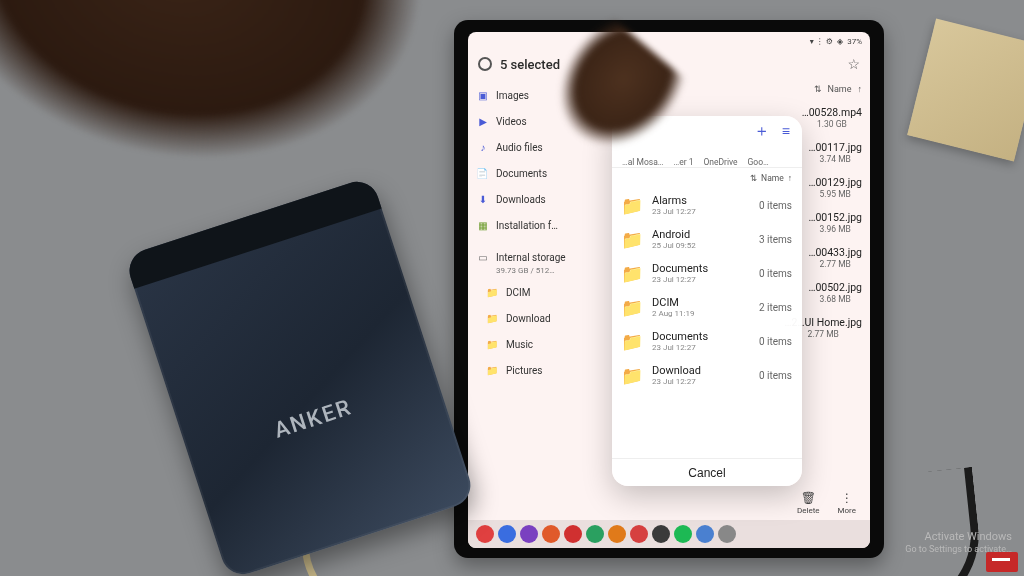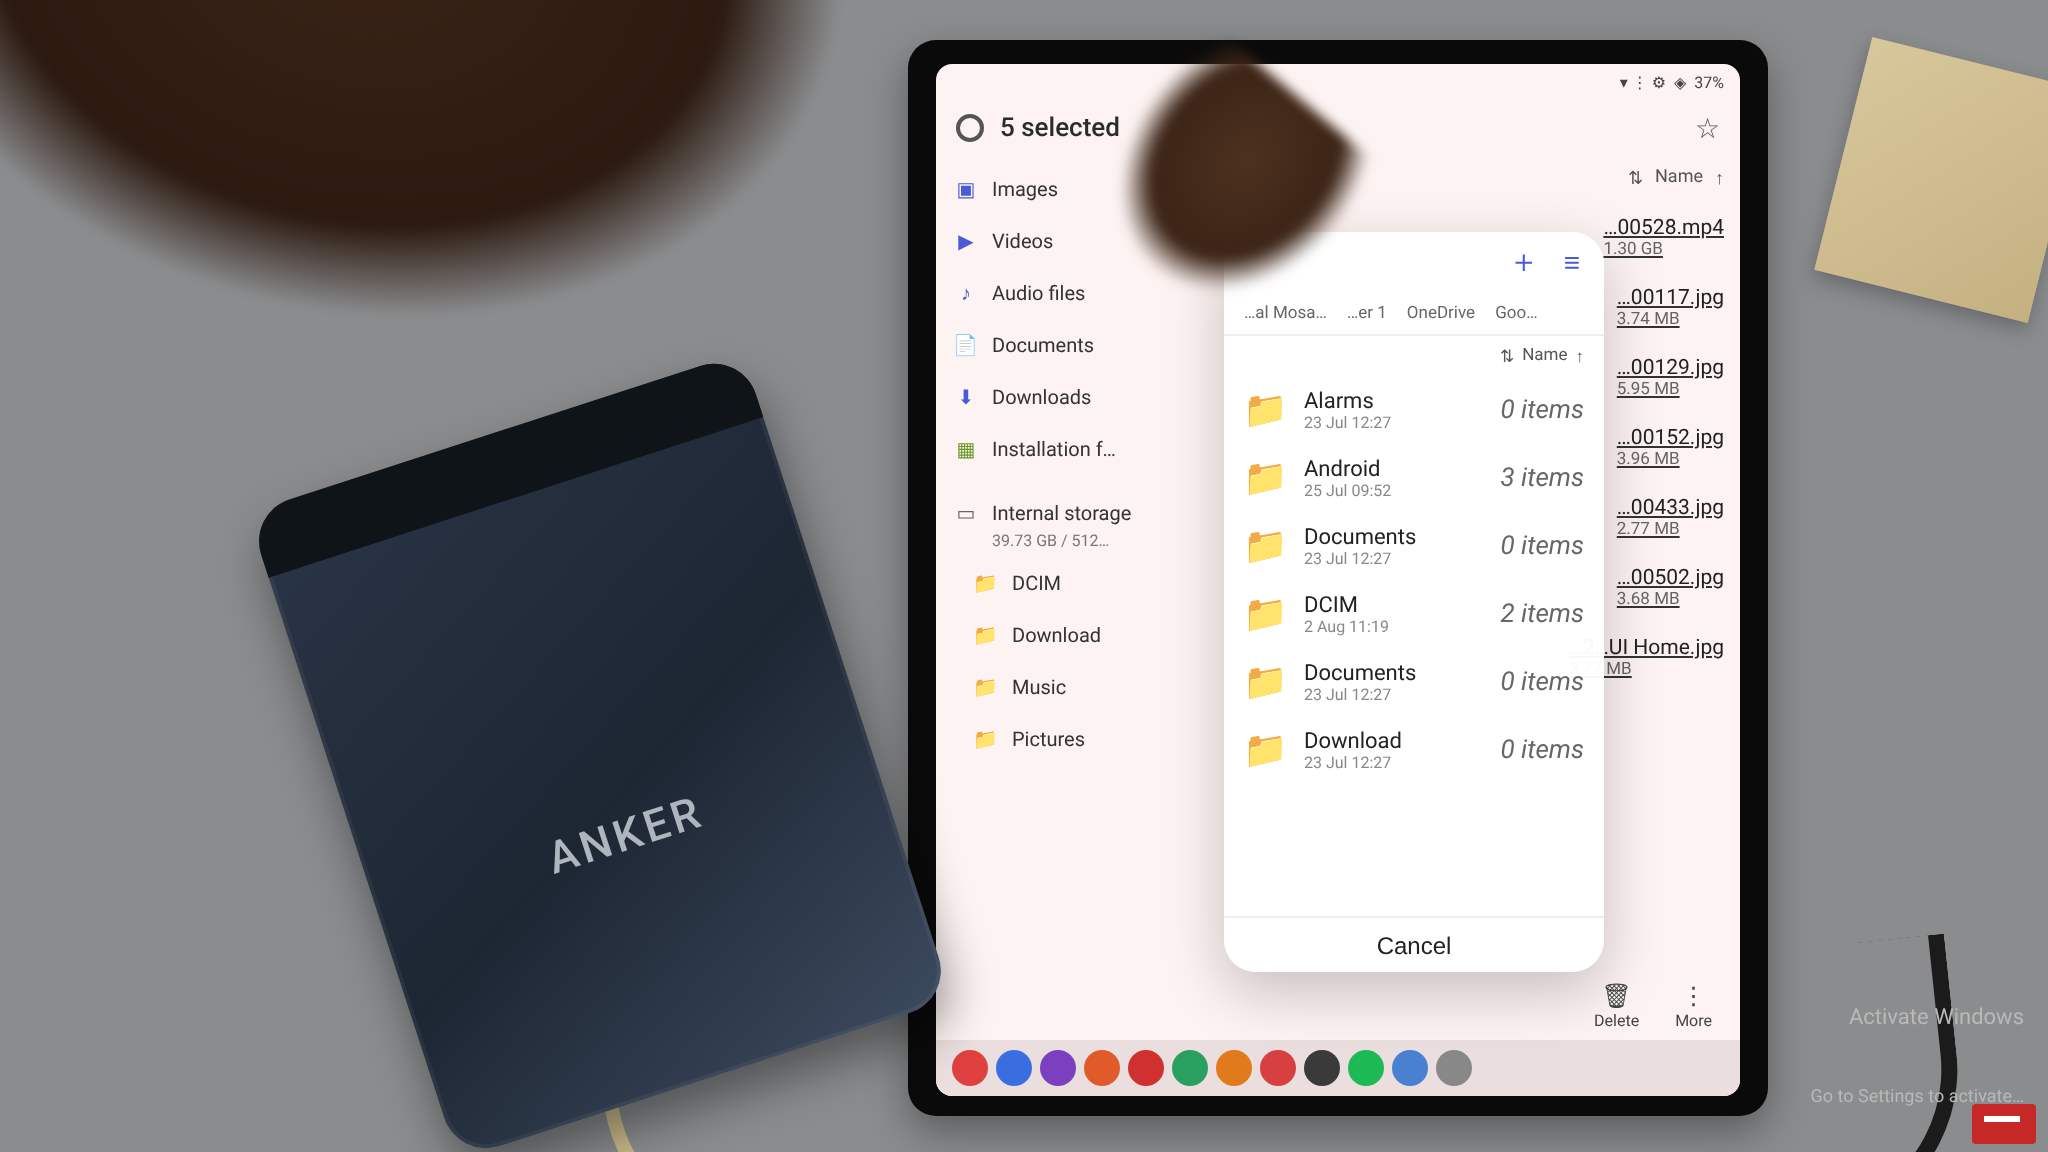--- a/index.html
+++ b/index.html
@@ -65,21 +65,21 @@
   
   .mainlist {
     flex:1;
     padding: 4px 8px 0 4px;
     font-size: 10px;
     color:#333;
     position:relative;
   }
   .mainlist .sorthdr { display:flex; justify-content:flex-end; gap:6px; font-size:9px; color:#555; padding:2px 0 6px; }
   .fileline { display:flex; justify-content:flex-end; align-items:flex-start; padding:6px 0; }
-  .fileline .ft { text-align:left;text-decoration:underline; }
+  .fileline .ft { text-align:center; }
   .fileline .fn { font-size:10.5px; color:#222; }
   .fileline .fs { font-size:8.5px; color:#666; }
 
   
   .actionrow {
     height: 34px;
     display:flex; justify-content:flex-end; align-items:center; gap:18px;
     padding: 0 14px;
     font-size:8px; color:#444;
   }
@@ -108,37 +108,37 @@
   }
   .dialog .dhdr {
     height: 30px;
     display:flex; justify-content:flex-end; align-items:center; gap:12px;
     padding: 0 12px;
     color:#4a5bd6;
     font-size:14px;
   }
   .dialog .tabs {
     height: 22px;
-    display:flex; align-items:center;
+    display:flex; align-items:flex-end;
     padding: 0 10px;
     font-size:8.5px; color:#666; gap:10px;
     border-bottom:1px solid #eee;
   }
   .dialog .dsort { height:20px; display:flex; justify-content:flex-end; align-items:center; padding:0 10px; font-size:8.5px; color:#555; gap:4px;}
   .dialog .list { flex:1; overflow:hidden; }
   .dialog .row {
     display:flex; align-items:center;
     padding: 6px 10px;
     gap:8px;
   }
   .dialog .row .ficon { width:22px; height:22px; color:#4a5bd6; font-size:18px; display:flex; align-items:center; justify-content:center;}
   .dialog .row .txt { flex:1; }
   .dialog .row .nm { font-size:11px; color:#222; }
   .dialog .row .dt { font-size:8px; color:#888; }
-  .dialog .row .cnt { font-size:13px; color:#666;font-style:italic; }
+  .dialog .row .cnt { font-size:10px; color:#666; }
   .dialog .btns {
     height: 28px;
     display:flex; border-top:1px solid #eee;
   }
   .dialog .btns button {
     flex:1; border:none; background:none; font-size:12px; color:#222; font-weight:500; cursor:pointer;
   }
 
   
   .powerbank {
@@ -439,15 +439,15 @@
 
 <div class="powerbank">
   <div class="brand">ANKER</div>
 </div>
 
 <div class="hand"></div>
 <div class="finger"></div>
 
 <div class="wm">
   <div>Activate Windows</div>
-  <div style="font-size:9px;margin-top:28px;">Go to Settings to activate…</div>
+  <div style="font-size:9px;">Go to Settings to activate…</div>
 </div>
 <div class="wmlogo"></div>
 
 </body></html>

